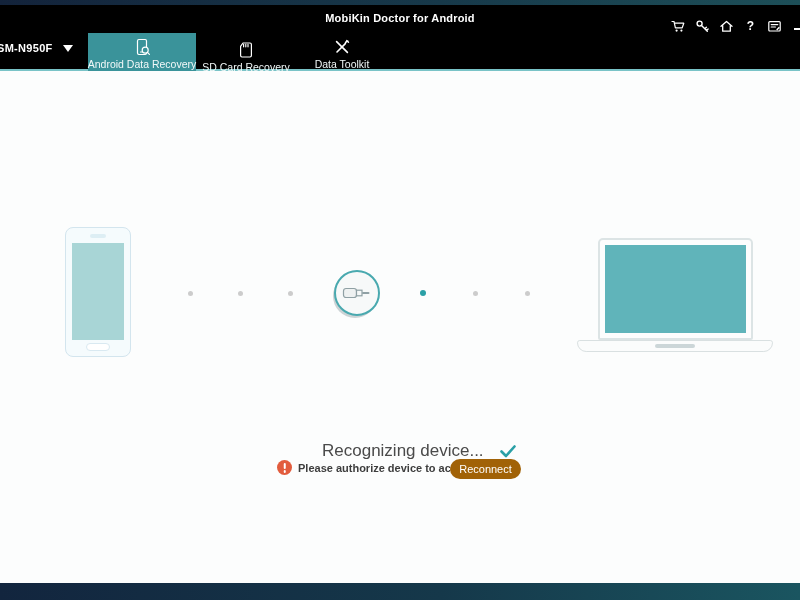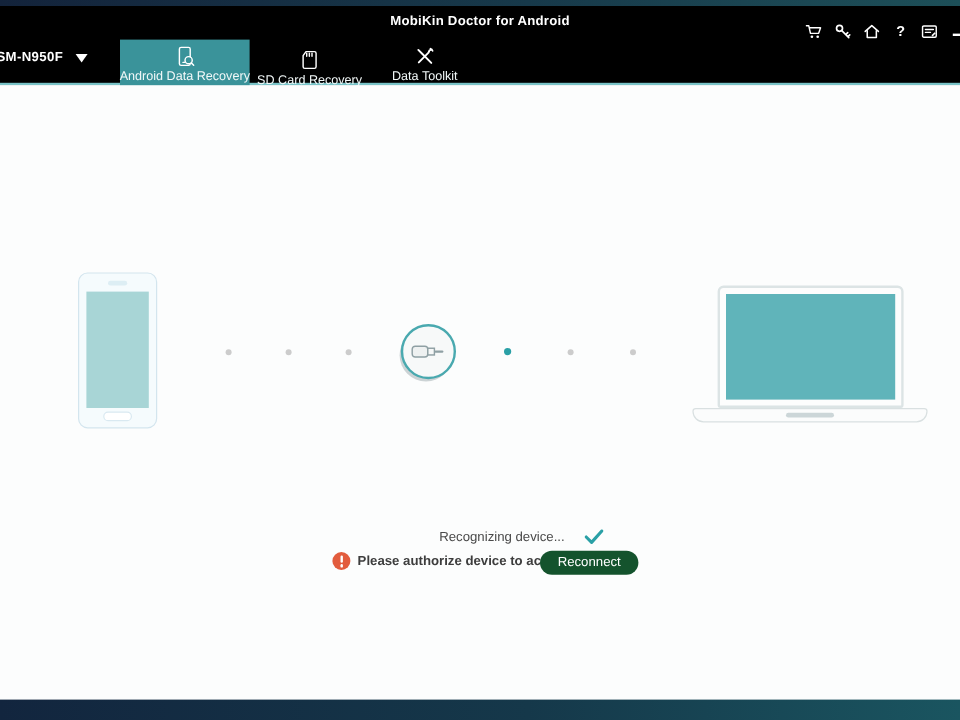--- a/index.html
+++ b/index.html
@@ -20,21 +20,21 @@
   .tb-icon{width:15px;height:15px;display:flex;align-items:center;justify-content:center;cursor:pointer;}
   .tb-icon svg{display:block;}
   .help-glyph{color:#fff;font-size:12px;font-weight:bold;line-height:15px;}
   .min-dash{width:10px;height:2px;background:#fff;margin-top:4px;}
   
   .device-sel{position:absolute;left:-3px;top:37px;display:flex;align-items:center;gap:10px;cursor:pointer;}
   .device-model{color:#ffffff;font-size:11px;font-weight:bold;letter-spacing:.3px;}
   .drop-arrow{width:0;height:0;border-left:5px solid transparent;border-right:5px solid transparent;
     border-top:7px solid #ffffff;}
   
-  .tabbar{position:absolute;left:88px;top:28px;height:43px;display:flex;margin-left:12px;}
+  .tabbar{position:absolute;left:88px;top:28px;height:43px;display:flex;}
   .tab{display:flex;flex-direction:column;align-items:center;justify-content:flex-start;
     padding-top:5px;box-sizing:border-box;cursor:pointer;}
   .tab.active{background:#3a939a;}
   .tab-w1{width:108px;}.tab-w2{width:100px;justify-content:center;}.tab-w3{width:92px;}
   .tab-icon{height:18px;display:flex;align-items:center;justify-content:center;}
   .tab-label{color:#f2f8f8;font-size:10.5px;margin-top:2px;white-space:nowrap;}
   
   .content{position:absolute;left:0;top:71px;width:800px;height:512px;background:#fcfdfd;}
   
   .phone{position:absolute;left:65px;top:156px;width:66px;height:130px;
@@ -53,28 +53,28 @@
   .laptop-notch{position:absolute;left:50%;transform:translateX(-50%);top:3px;
     width:40px;height:4px;border-radius:2px;background:#ccd6d8;}
   
   .dot{position:absolute;width:5px;height:5px;border-radius:50%;background:#cccccc;}
   .dot.teal{width:6px;height:6px;background:#2aa0a6;}
   .usb-circle{position:absolute;left:334px;top:199px;width:46px;height:46px;border-radius:50%;
     background:#f7f9f9;border:2px solid #49a9af;box-sizing:border-box;
     box-shadow:-2px 3px 0 -1px #ccd3d5;display:flex;align-items:center;justify-content:center;}
   
   .status-line1{position:absolute;left:322px;top:370px;display:flex;align-items:center;gap:16px;}
-  .status-text{color:#4a4a4a;font-size:11px;margin-left:44px;}
+  .status-text{color:#4a4a4a;font-size:17px;}
   .status-line2{position:absolute;left:277px;top:389px;display:flex;align-items:center;}
   .warn-icon{position:relative;width:15px;height:15px;border-radius:50%;background:#e25c3d;flex:0 0 auto;}
   .warn-bar{position:absolute;left:50%;transform:translateX(-50%);top:3px;width:2.5px;height:6px;background:#fff;border-radius:1px;}
   .warn-dot{position:absolute;left:50%;transform:translateX(-50%);bottom:2.5px;width:2.5px;height:2.5px;background:#fff;border-radius:50%;}
   .warn-text{color:#3d3d3d;font-size:11px;font-weight:bold;margin-left:6px;}
-  .reconnect-btn{position:absolute;left:450px;top:388px;width:82px;height:20px;border:none;
-    border-radius:10px;background:#14532d;color:#ffffff;font-size:11px;
+  .reconnect-btn{position:absolute;left:450px;top:388px;width:71px;height:20px;border:none;
+    border-radius:10px;background:#a16207;color:#ffffff;font-size:11px;
     font-family:"Liberation Sans",sans-serif;cursor:pointer;display:flex;align-items:center;justify-content:center;}
   
   .bottom-bar{position:absolute;left:0;top:583px;width:800px;height:17px;
     background:linear-gradient(90deg,#12253e 0%,#15384a 55%,#1a5560 100%);}
 </style>
 </head>
 <body>
 
 <div id="app">
 

